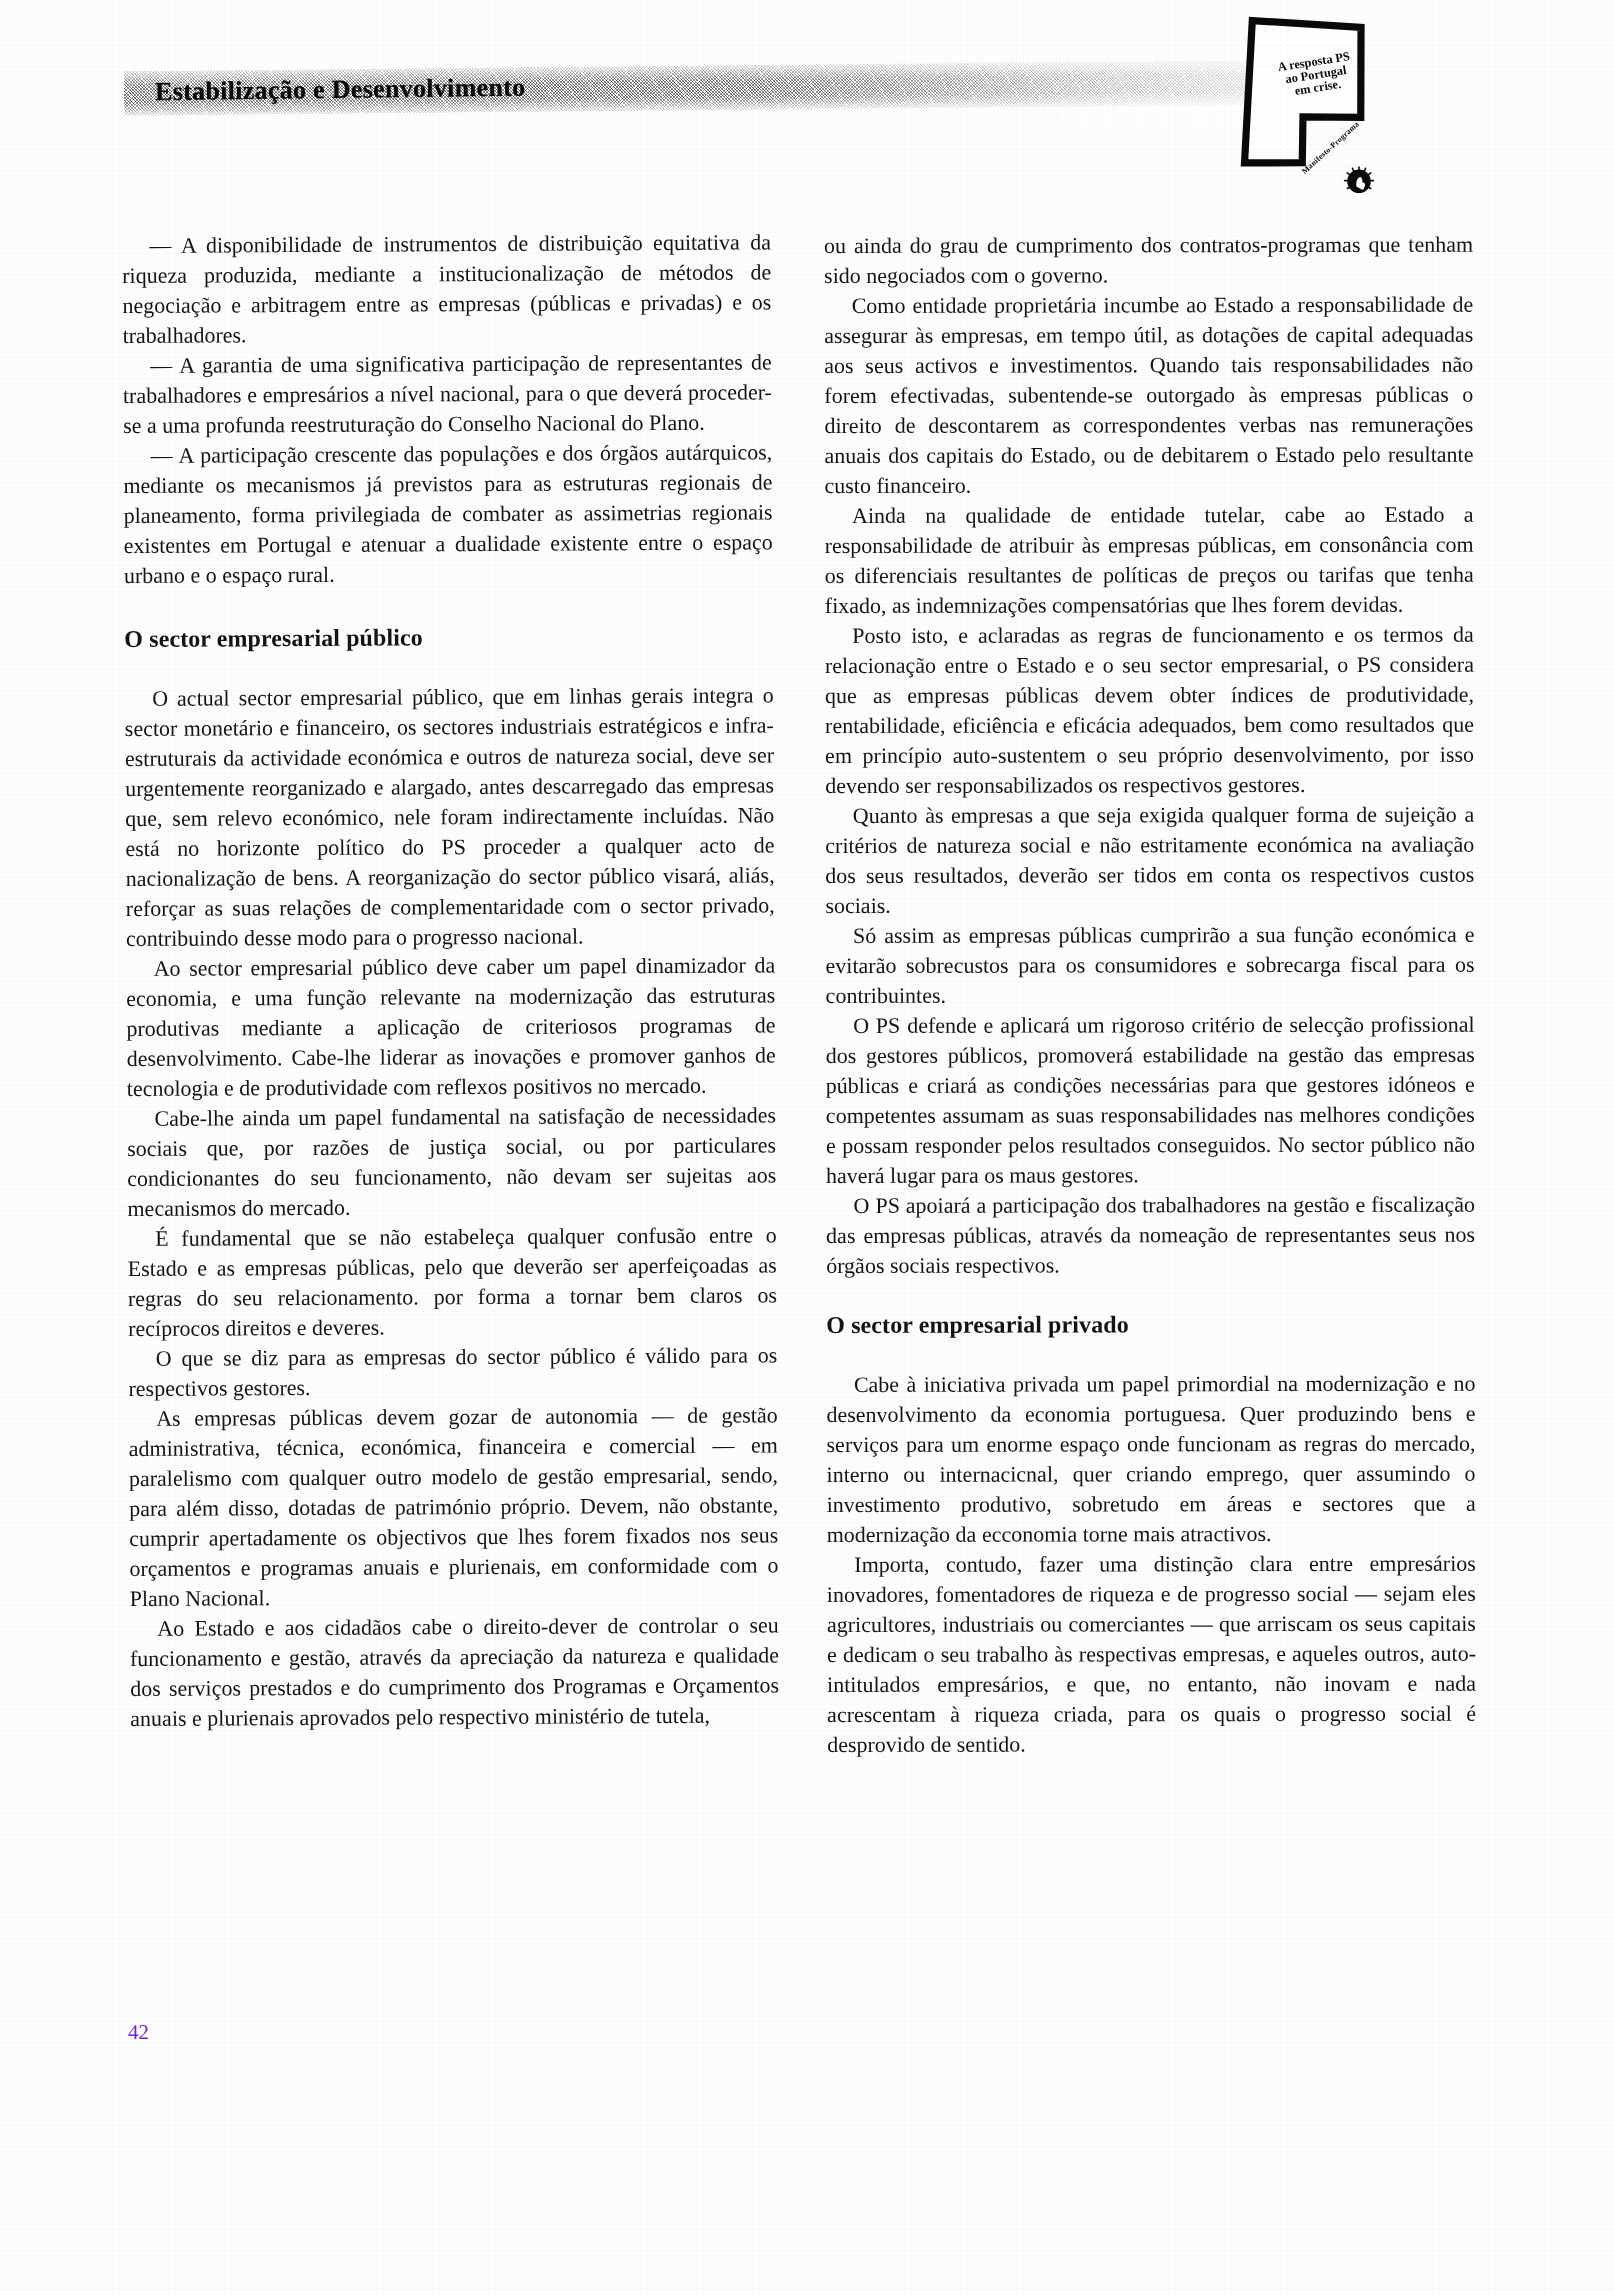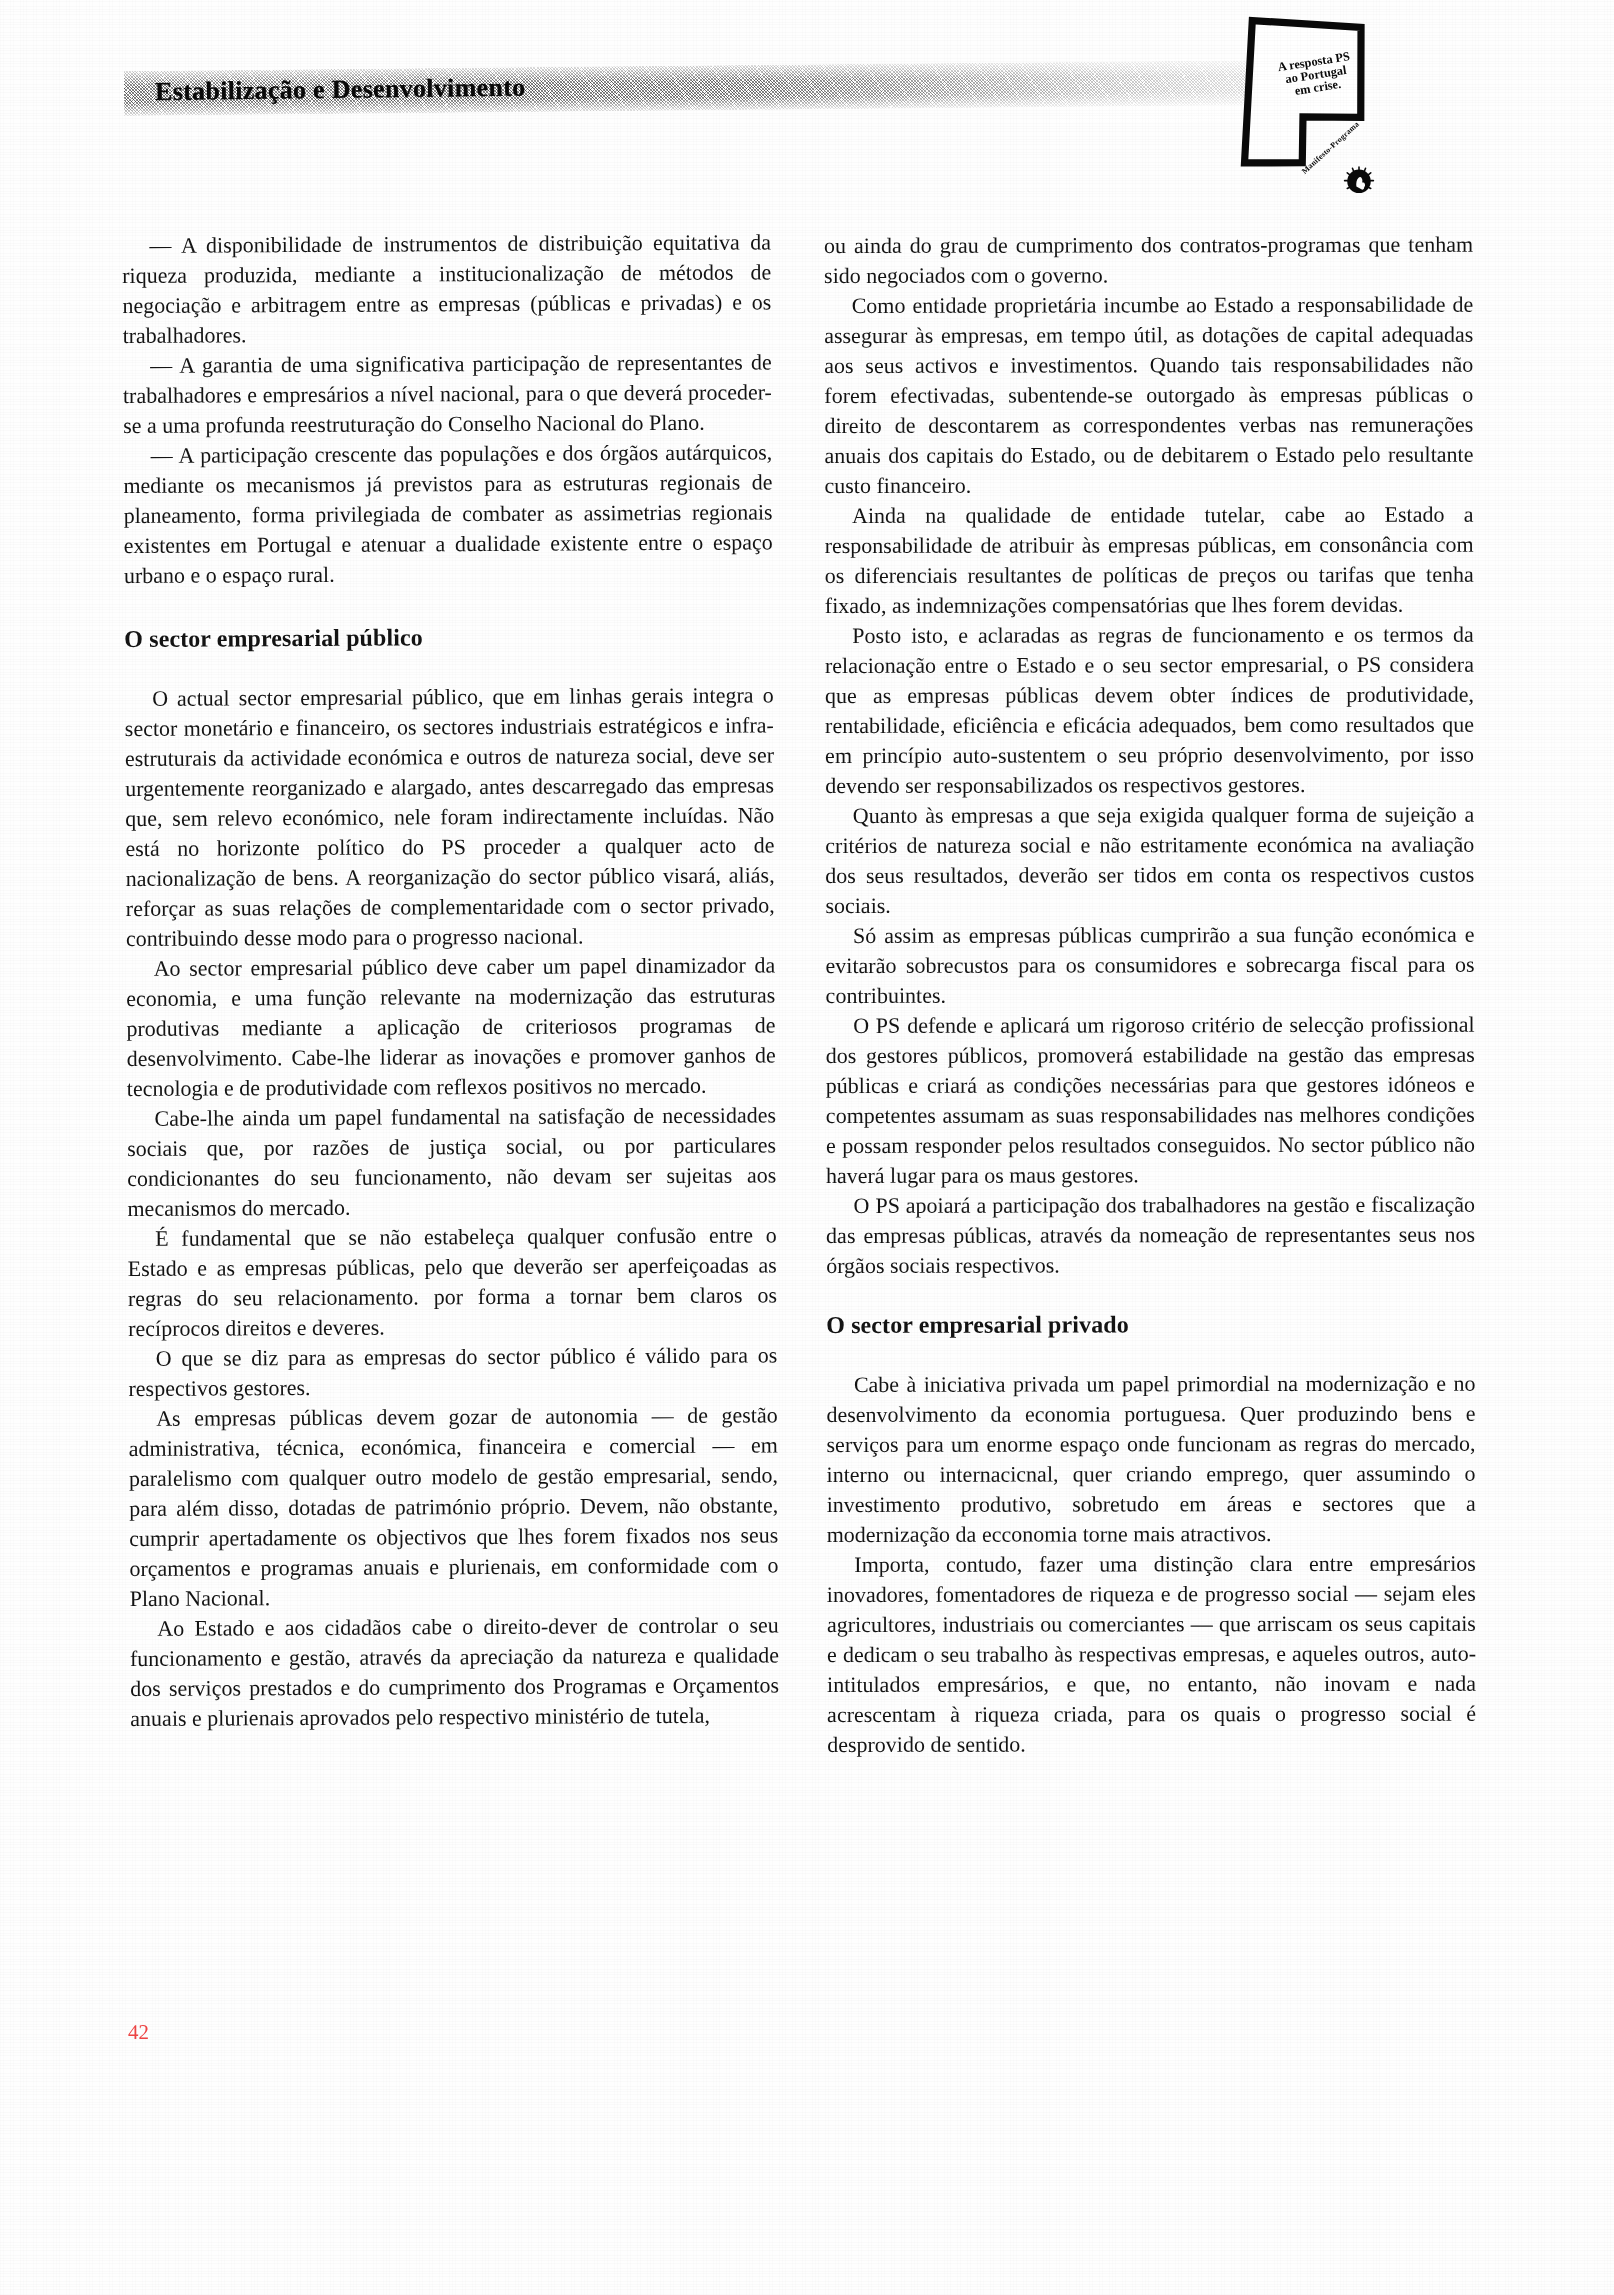--- a/index.html
+++ b/index.html
@@ -150,21 +150,21 @@
     letter-spacing: 0.1px;
   }
   h2.section-title.tight-top { margin-top: 30px; }
 
   
   #folio {
     position: absolute;
     left: 128px;
     top: 2020px;
     font-size: 21px;
-    color: #ef4444;
+    color: #6d28d9;
     transform: rotate(-0.3deg);
   }
 
   
   #grain {
     position: absolute;
     inset: 0;
     pointer-events: none;
     opacity: 0.05;
     background-image:

